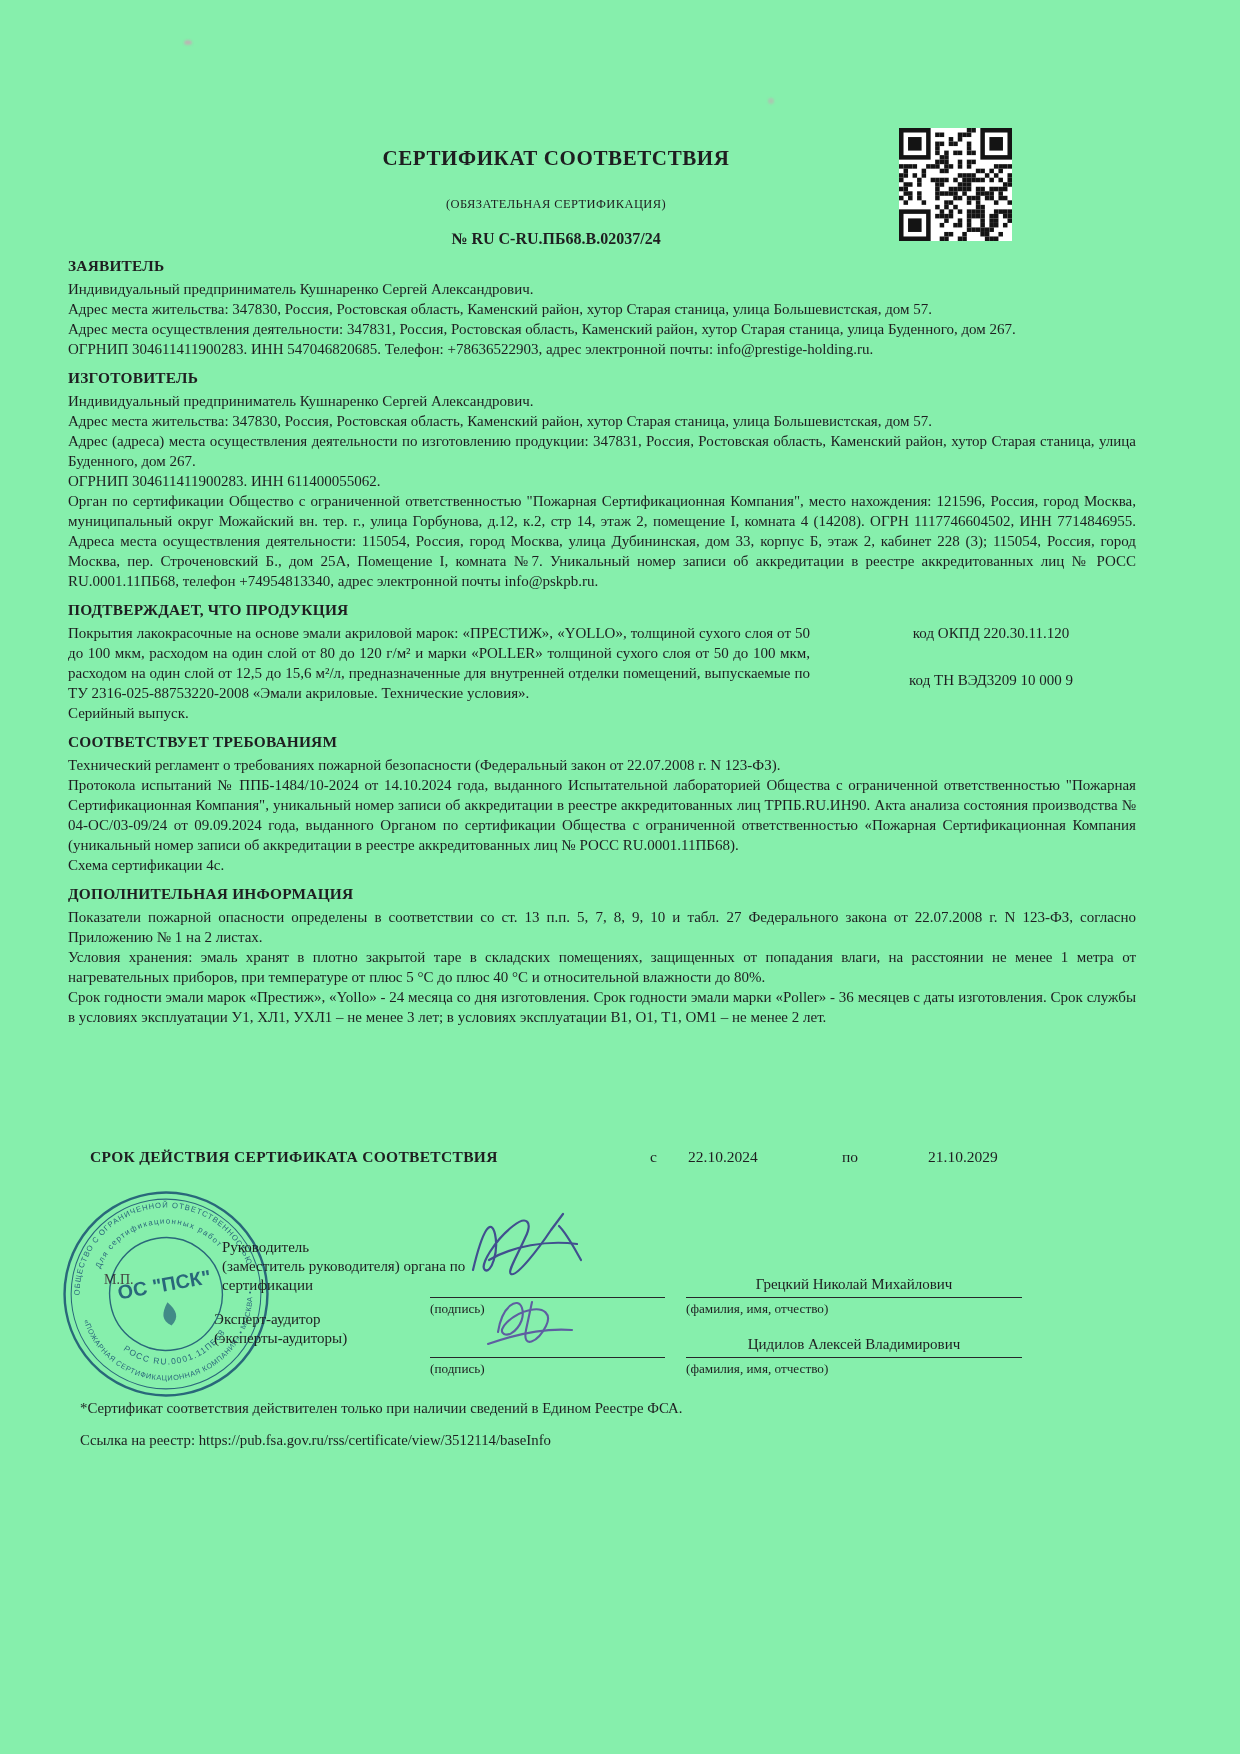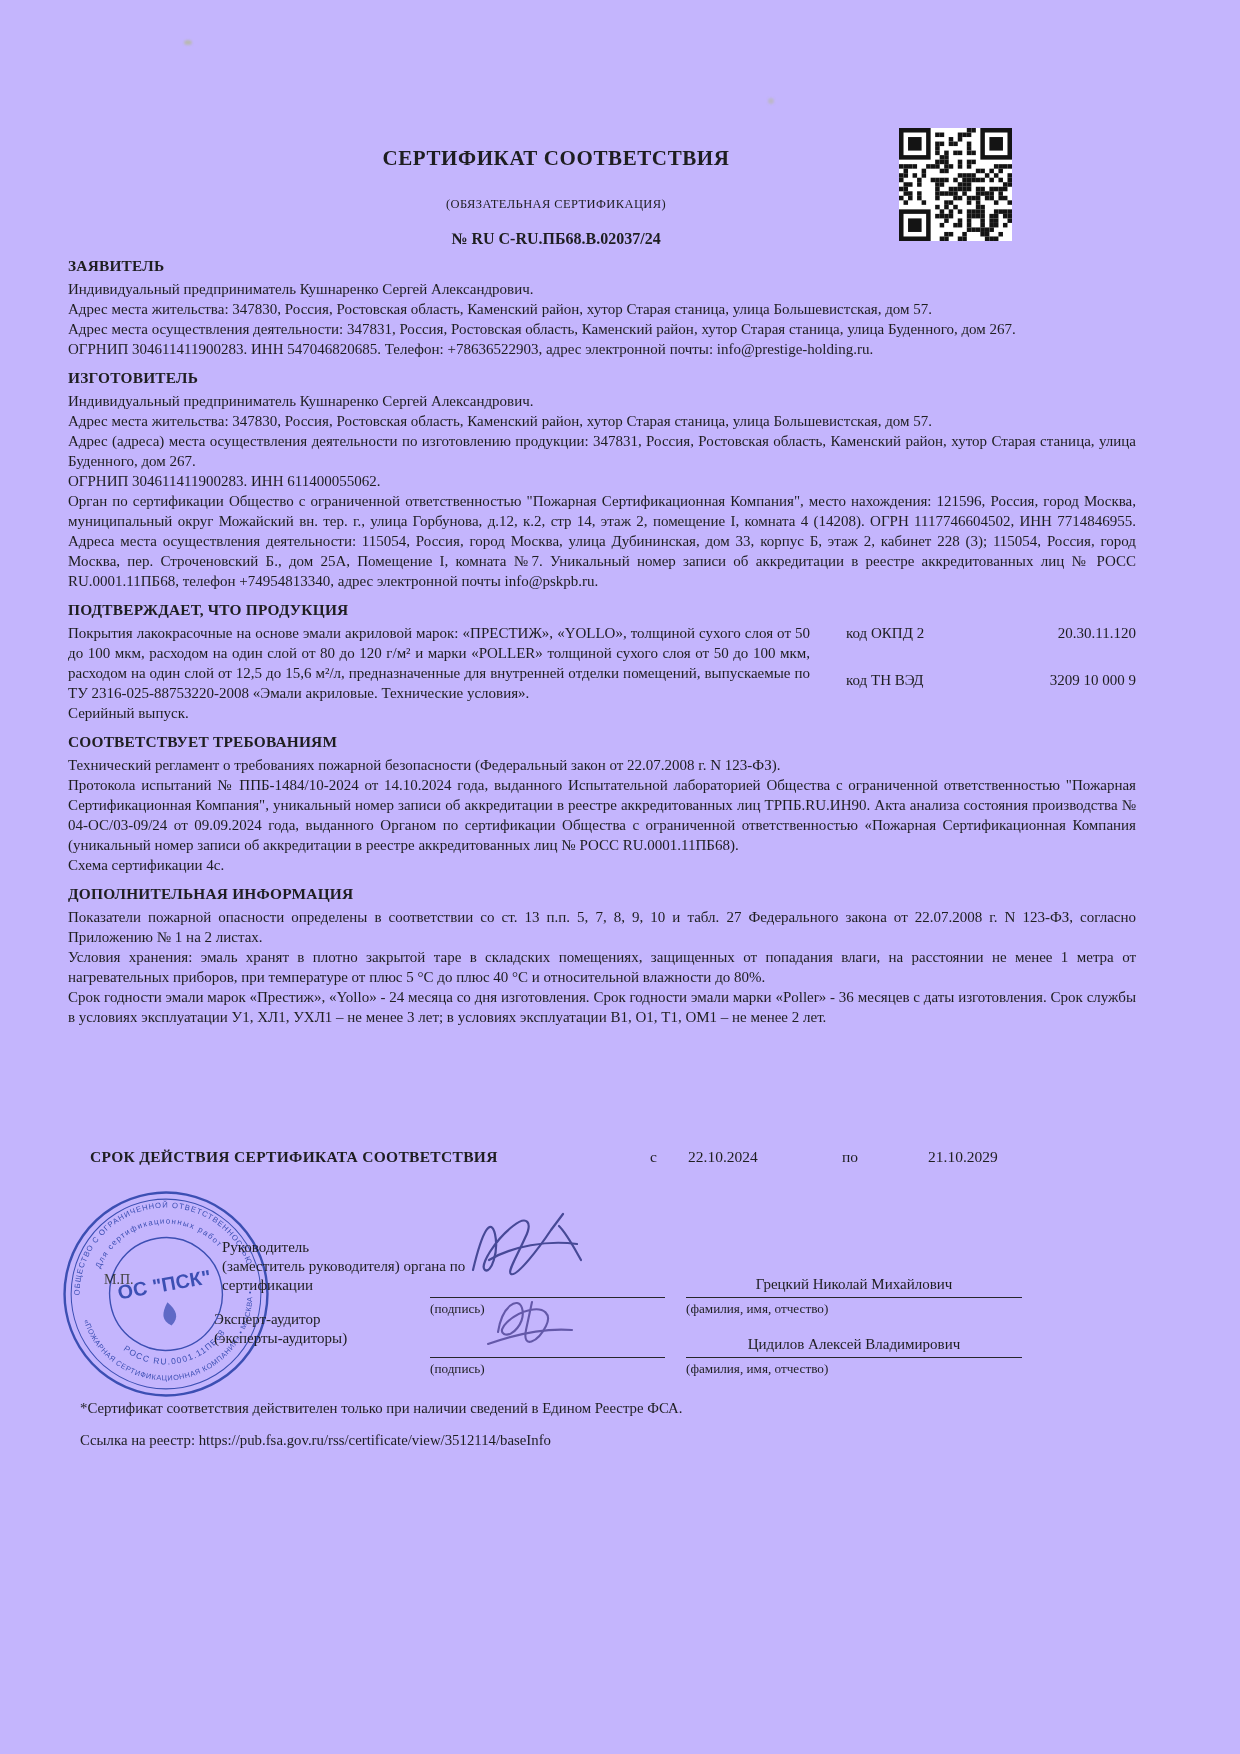--- a/index.html
+++ b/index.html
@@ -1,38 +1,38 @@
 <!DOCTYPE html>
 <html><head>
 <meta charset="utf-8">
 <style>
   * { margin:0; padding:0; box-sizing:border-box; }
   html,body { background:#e9e9e7; }
   .page {
     position:relative; width:1240px; height:1754px; margin:0 auto;
-    background:#c4b5fd; color:#1e1e20; overflow:hidden;
+    background:#86efac; color:#1e1e20; overflow:hidden;
     font-family:"Liberation Serif", serif;
   }
   .header-texts { position:absolute; left:0; top:146px; width:1112px; text-align:center; }
   .title  { font-size:21px; font-weight:700; letter-spacing:.6px; }
   .subtitle { margin-top:26px; font-size:12.5px; letter-spacing:.4px; }
   .number { margin-top:18px; font-size:16px; font-weight:700; }
   .qr { position:absolute; left:899px; top:128px; width:113px; height:113px; }
 
   .content { position:absolute; left:68px; top:256px; width:1068px;
              font-size:15px; line-height:20px; text-align:justify; }
   .content h3 { font-size:15.4px; line-height:20px; font-weight:700;
                 margin:9px 0 3px; text-align:left; letter-spacing:.2px; }
   .content section:first-child h3 { margin-top:0; }
   .content p { margin:0; }
 
   .product-row { display:flex; }
   .product-text { width:742px; }
   .codes { width:290px; margin-left:36px; text-align:left; }
-  .code-row { display:flex; justify-content:space-between; margin-bottom:27px; }
+  .code-row { display:flex; justify-content:center; margin-bottom:27px; }
 
   .validity { position:absolute; left:90px; top:1148px; width:1080px; height:24px; font-size:15.5px; }
   .validity .vlabel { position:absolute; left:0; top:0; font-weight:700; letter-spacing:.3px; }
   .validity .vfrom  { position:absolute; left:560px; top:0; }
   .validity .vfromd { position:absolute; left:598px; top:0; }
   .validity .vto    { position:absolute; left:752px; top:0; }
   .validity .vtod   { position:absolute; left:838px; top:0; }
 
   .signblock { position:absolute; left:0; top:1192px; width:1240px; height:215px; font-size:15px; }
   .stamp { position:absolute; left:58px; top:-6px; width:216px; height:216px;

